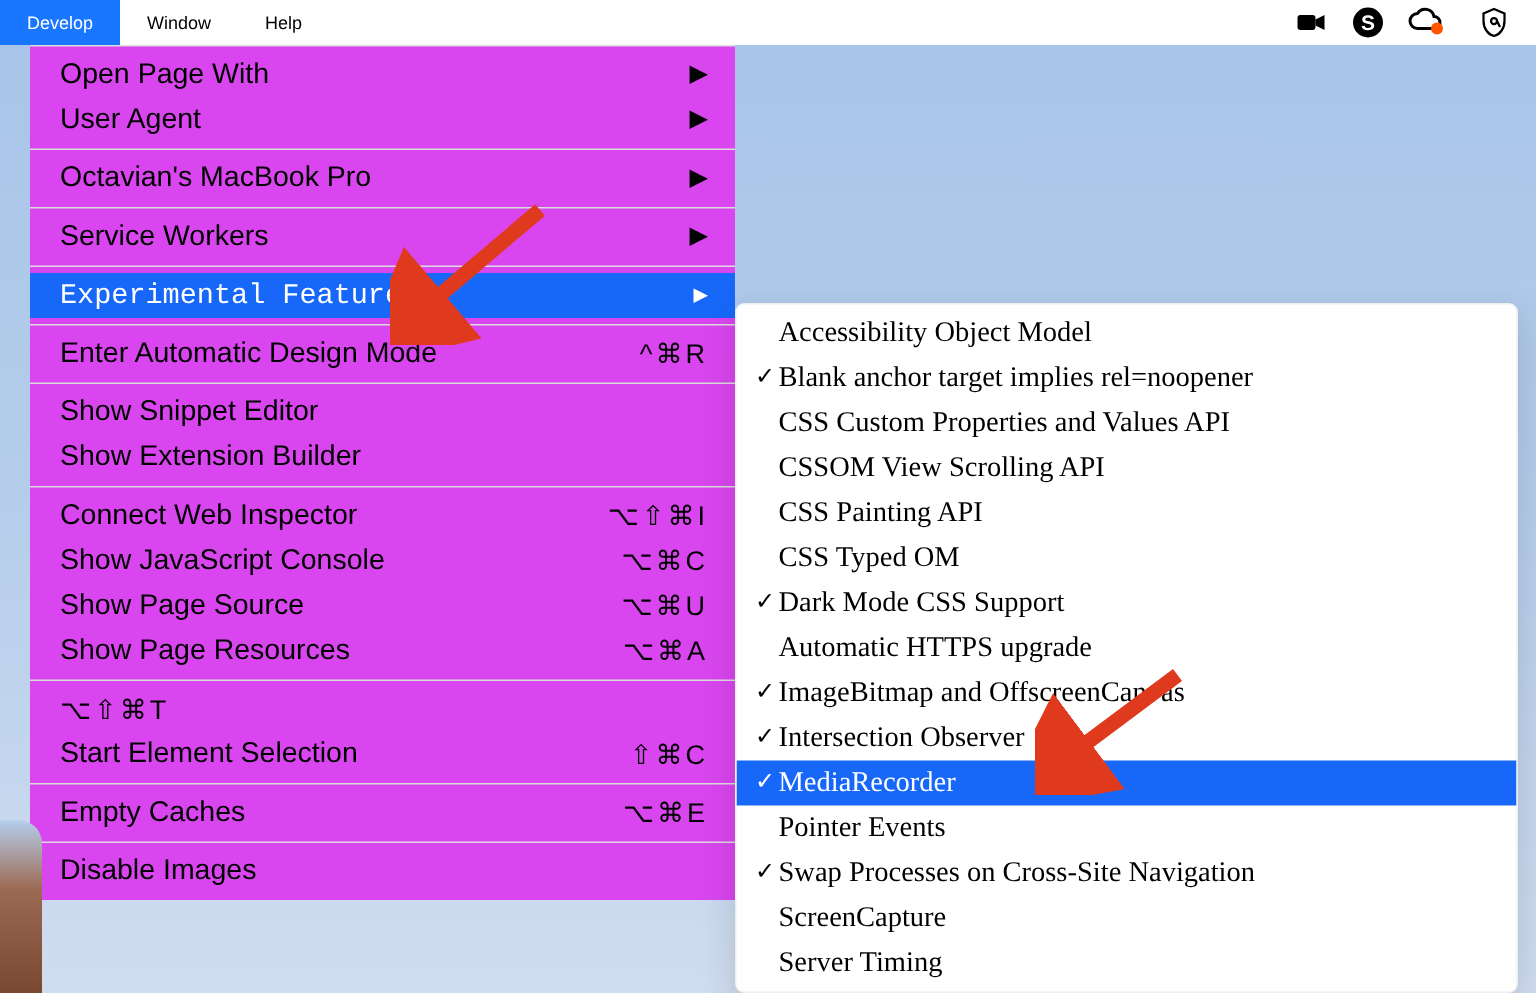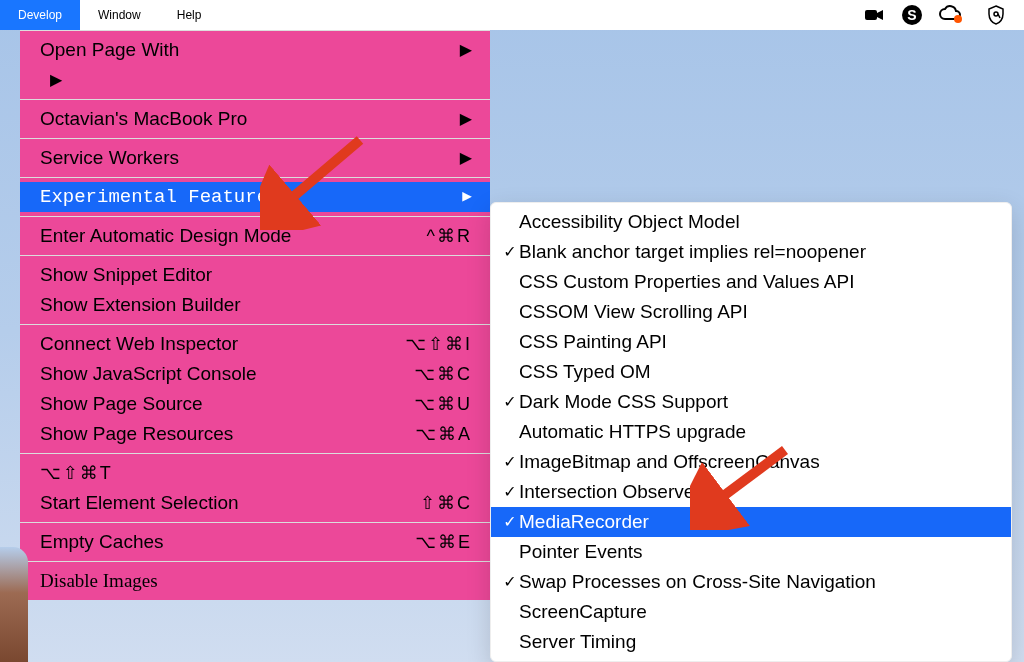--- a/index.html
+++ b/index.html
@@ -40,28 +40,28 @@
     padding-right: 16px;
     height: 100%;
   }
   .status-area span, .status-area div { display: flex; align-items: center; justify-content: center; }
   .status-icon { width: 24px; height: 24px; }
   .dropdown {
     position: absolute;
     top: 30px;
     left: 20px;
     width: 470px;
-    background: #ec4899;
+    background: #d946ef;
     border-top: 1px solid #ddd;
   }
   .menu-group {
     border-bottom: 1px solid #dcdcdc;
     padding: 4px 0;
   }
-  .menu-group:last-child { border-bottom: none; font-family: Liberation Serif, serif; }
+  .menu-group:last-child { border-bottom: none; }
   .menu-item {
     display: flex;
     align-items: center;
     padding: 3px 18px 3px 20px;
     font-size: 19px;
     line-height: 24px;
   }
   .menu-item .label { flex: 1; }
   .menu-item .shortcut {
     color: #000;
@@ -96,21 +96,21 @@
     padding: 2px 14px 2px 10px;
     font-size: 19px;
     line-height: 26px;
   }
   .sub-item .check {
     width: 18px;
     text-align: center;
     font-size: 16px;
     flex-shrink: 0;
   }
-  .sub-item .slabel { flex: 1; white-space: nowrap; }
+  .sub-item .slabel { flex: 1; white-space: nowrap; font-family: Liberation Serif, serif; }
   .sub-item.highlight {
     background: #1768f9;
     color: #fff;
   }
   .arrow-shape svg { position: absolute; }
   .brown-strip {
     position: absolute;
     bottom: 0; left: 0;
     width: 28px;
     height: 115px;
@@ -160,20 +160,21 @@
   </div>
 </div>
 
 <div class="dropdown" id="dropdown">
     <div class="menu-group">
       <div class="menu-item">
         <span class="label">Open Page With</span>
         <span class="chevron">▶</span>
       </div>
       <div class="menu-item">
+        <span class="label">User Agent</span>
         <span class="chevron">▶</span>
       </div>
     </div>
     <div class="menu-group">
       <div class="menu-item">
         <span class="label">Octavian's MacBook Pro</span>
         <span class="chevron">▶</span>
       </div>
     </div>
     <div class="menu-group">

